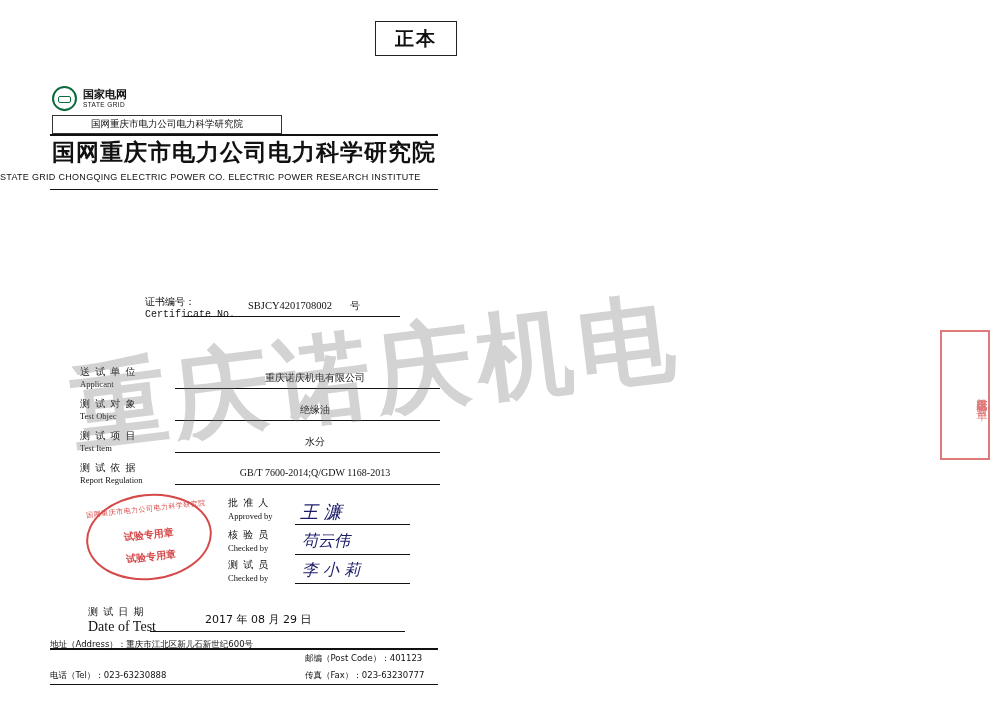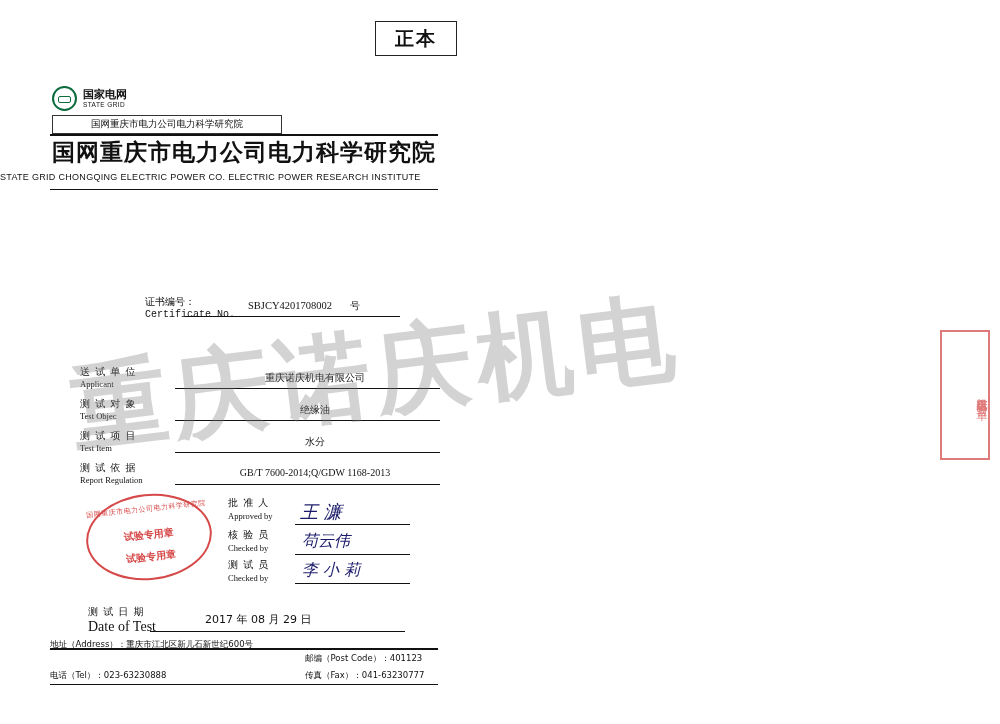--- a/index.html
+++ b/index.html
@@ -178,21 +178,21 @@
       <span class="cn" style="font-family:'DejaVu Sans',sans-serif;letter-spacing:1px;">测 试 日 期</span><br>
       <span style="font-family:'Liberation Serif',serif;font-size:14px;">Date of Test</span>
     </div>
     <div class="date-val">2017 年 08 月 29 日</div>
     <div class="date-line"></div>
 
     <div class="hr-thick" style="top:648px;"></div>
     <div class="foot" style="left:50px;top:639px;">地址（Address）：重庆市江北区新儿石新世纪600号</div>
     <div class="foot" style="left:305px;top:653px;">邮编（Post Code）：401123</div>
     <div class="foot" style="left:50px;top:670px;">电话（Tel）：023-63230888</div>
-    <div class="foot" style="left:305px;top:670px;">传真（Fax）：041-63230777</div>
+    <div class="foot" style="left:305px;top:670px;">传真（Fax）：023-63230777</div>
     <div class="hr-thin" style="top:684px;"></div>
   </div>
 
   <div class="right">
     
     
 
     
     
     

